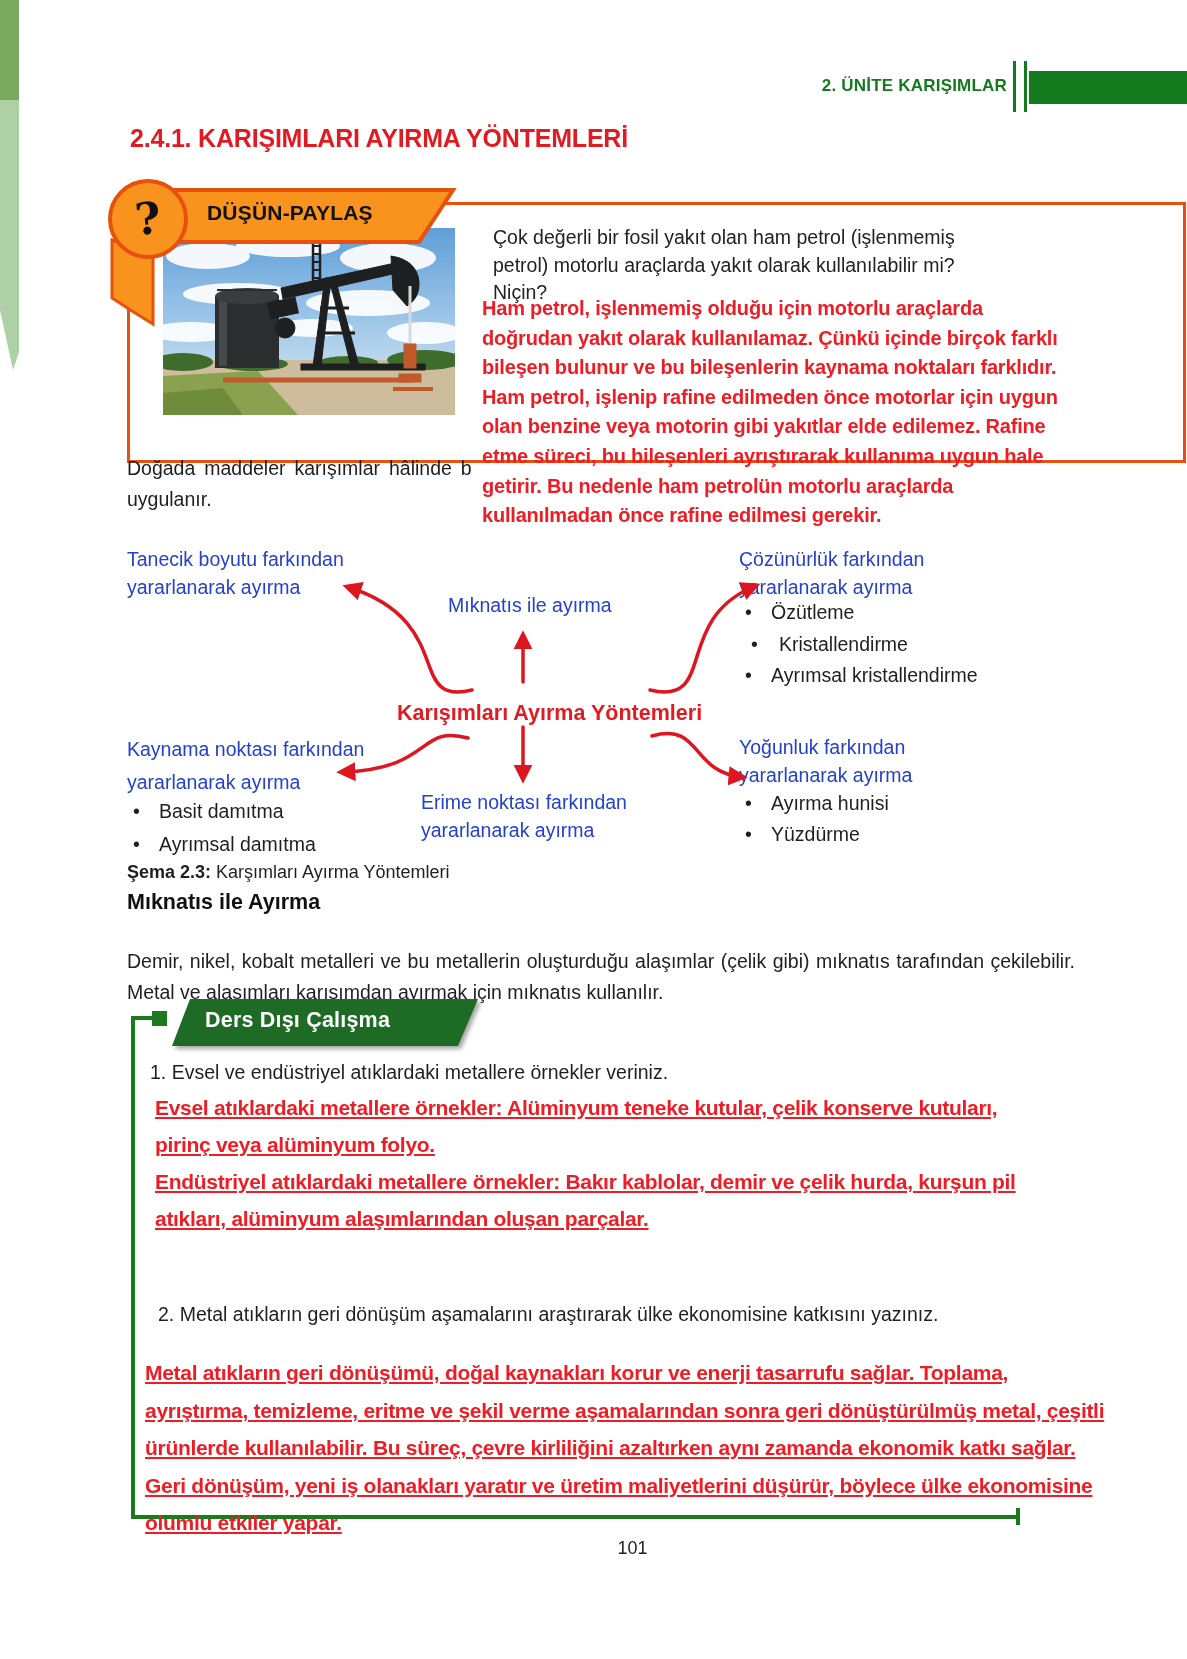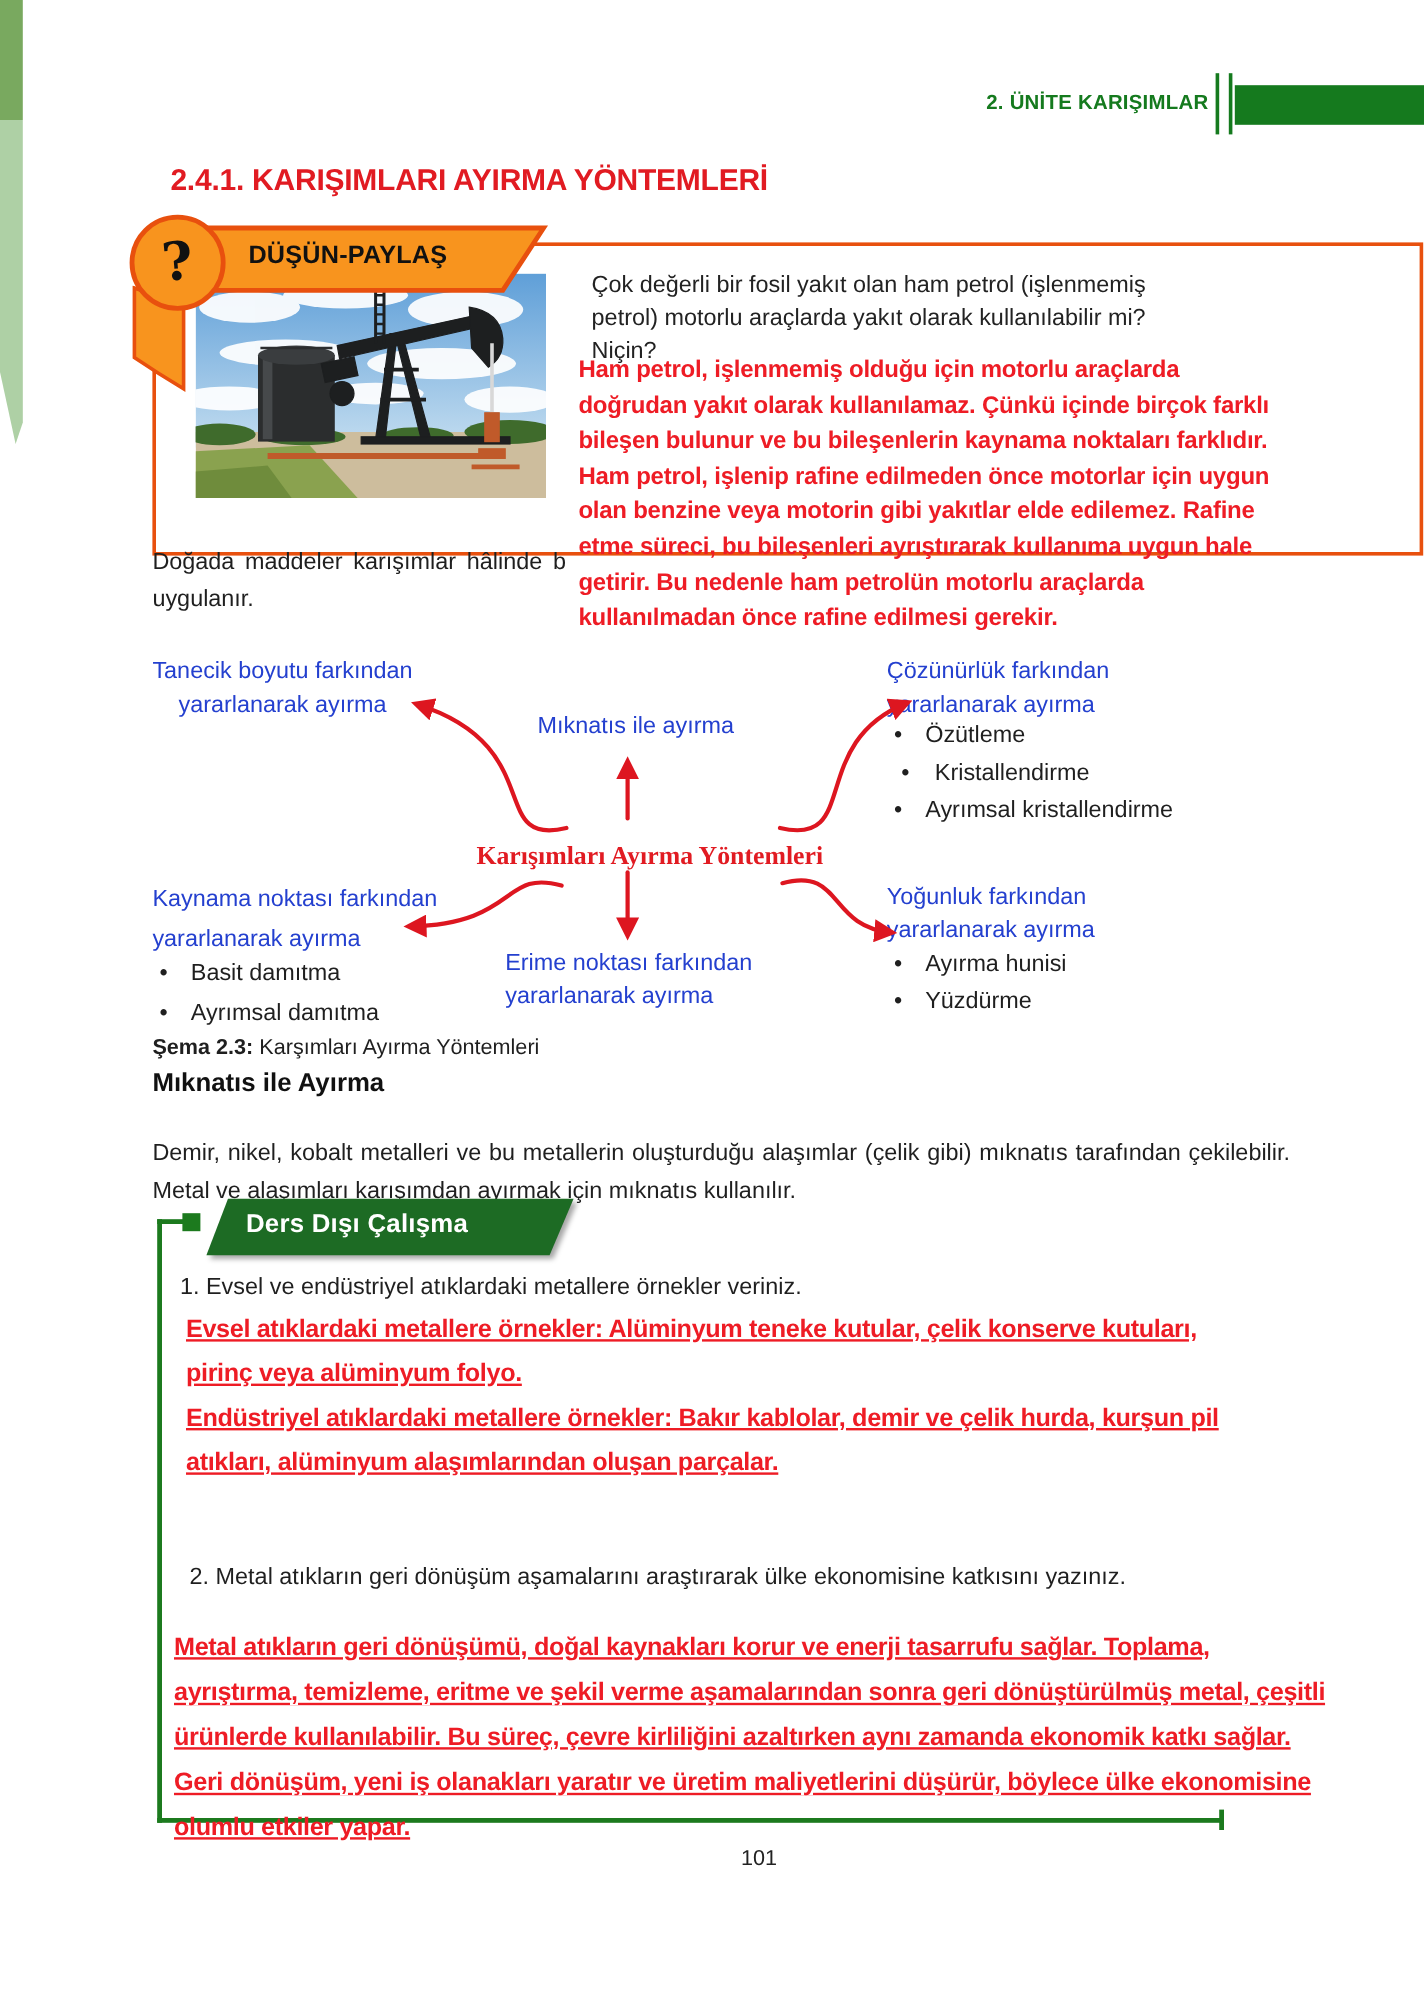--- a/index.html
+++ b/index.html
@@ -7,21 +7,21 @@
         font-family:"Liberation Sans","DejaVu Sans",sans-serif;color:#1f1f1f;}
 
   
   .corner-ribbon{position:absolute;left:0;top:0;}
 
   
   .unit-label{position:absolute;top:76px;right:180px;font-size:17px;font-weight:bold;color:#157a1e;letter-spacing:.2px;}
   .unit-bar-outline{position:absolute;left:1013px;top:61px;width:8px;height:51px;border-left:3px solid #157a1e;border-right:3px solid #157a1e;background:#fff;}
   .unit-bar{position:absolute;left:1029px;top:71px;width:158px;height:33px;background:#157a1e;}
 
-  .page-title{position:absolute;left:130px;top:124px;margin:12px;font-size:25px;font-weight:bold;color:#e11b22;letter-spacing:-.2px;}
+  .page-title{position:absolute;left:130px;top:124px;margin:0;font-size:25px;font-weight:bold;color:#e11b22;letter-spacing:-.2px;}
 
   
   .think-box{position:absolute;left:127px;top:202px;width:1059px;height:261px;border:3px solid #e8500e;box-sizing:border-box;}
   .think-ribbon-fold{position:absolute;left:110px;top:238px;z-index:3;}
   .think-banner{position:absolute;left:146px;top:187px;z-index:4;}
   .think-banner-label{position:absolute;left:207px;top:201px;z-index:5;font-size:21px;font-weight:bold;color:#111;letter-spacing:.2px;}
   .think-circle{position:absolute;left:108px;top:179px;width:72px;height:72px;border-radius:50%;
                 background:#f8941e;border:4px solid #e8500e;z-index:6;display:flex;align-items:center;justify-content:center;}
   .qmark{font-family:"DejaVu Serif","Liberation Serif",serif;font-size:44px;font-weight:bold;color:#111;transform:rotate(-5deg);line-height:1;}
 
@@ -30,21 +30,21 @@
   .question-text{position:absolute;left:493px;top:224px;width:512px;font-size:19.5px;line-height:27.5px;color:#222;z-index:2;}
 
   .answer-overlay{position:absolute;left:482px;top:294px;width:588px;font-size:20px;font-weight:bold;
                   line-height:29.6px;color:#ee1c25;z-index:7;letter-spacing:-.2px;}
 
   .intro{position:absolute;left:127px;top:453px;font-size:19.5px;line-height:31px;color:#1f1f1f;}
   .intro .wide{word-spacing:3.5px;}
 
   
   .dg-label{position:absolute;color:#2440cf;font-size:19.5px;line-height:28px;}
-  .dg-center{position:absolute;left:397px;top:701px;font-size:21.5px;font-weight:bold;color:#e11b22;font-family:Liberation Serif, serif;}
+  .dg-center{position:absolute;left:397px;top:701px;font-size:21.5px;font-weight:bold;color:#e11b22;}
   .bullets{position:absolute;font-size:19.5px;color:#1f1f1f;}
   .bullet-item{position:relative;padding-left:32px;}
   .bullet-item::before{content:"•";position:absolute;left:6px;}
   .bullet-item.indent2{padding-left:40px;}
   .bullet-item.indent2::before{left:12px;}
   .dg-arrows{position:absolute;left:0;top:540px;z-index:1;}
 
   .schema-caption{position:absolute;left:127px;top:862px;font-size:18px;color:#1f1f1f;}
   .schema-caption b{font-weight:bold;}
 
@@ -177,21 +177,21 @@
     <g fill="none" stroke="#dd1620" stroke-width="3.5" stroke-linecap="round">
       <path d="M523,682 L523,636" marker-end="url(#ah)"></path>
       <path d="M523,727 L523,778" marker-end="url(#ah)"></path>
       <path d="M472,690 C405,706 458,622 348,587" marker-end="url(#ah)"></path>
       <path d="M650,690 C718,706 672,620 755,586" marker-end="url(#ah)"></path>
       <path d="M468,738 C418,724 432,770 342,772" marker-end="url(#ah)"></path>
       <path d="M652,736 C702,722 690,772 742,777" marker-end="url(#ah)"></path>
     </g>
   </svg>
 
-  <div class="dg-label" style="left:127px;top:545px;text-align:center;">
+  <div class="dg-label" style="left:127px;top:545px;">
     <div>Tanecik boyutu farkından</div>
     <div>yararlanarak ayırma</div>
   </div>
 
   <div class="dg-label" style="left:448px;top:591px;">
     <div>Mıknatıs ile ayırma</div>
   </div>
 
   <div class="dg-label" style="left:739px;top:545px;">
     <div>Çözünürlük farkından</div>

